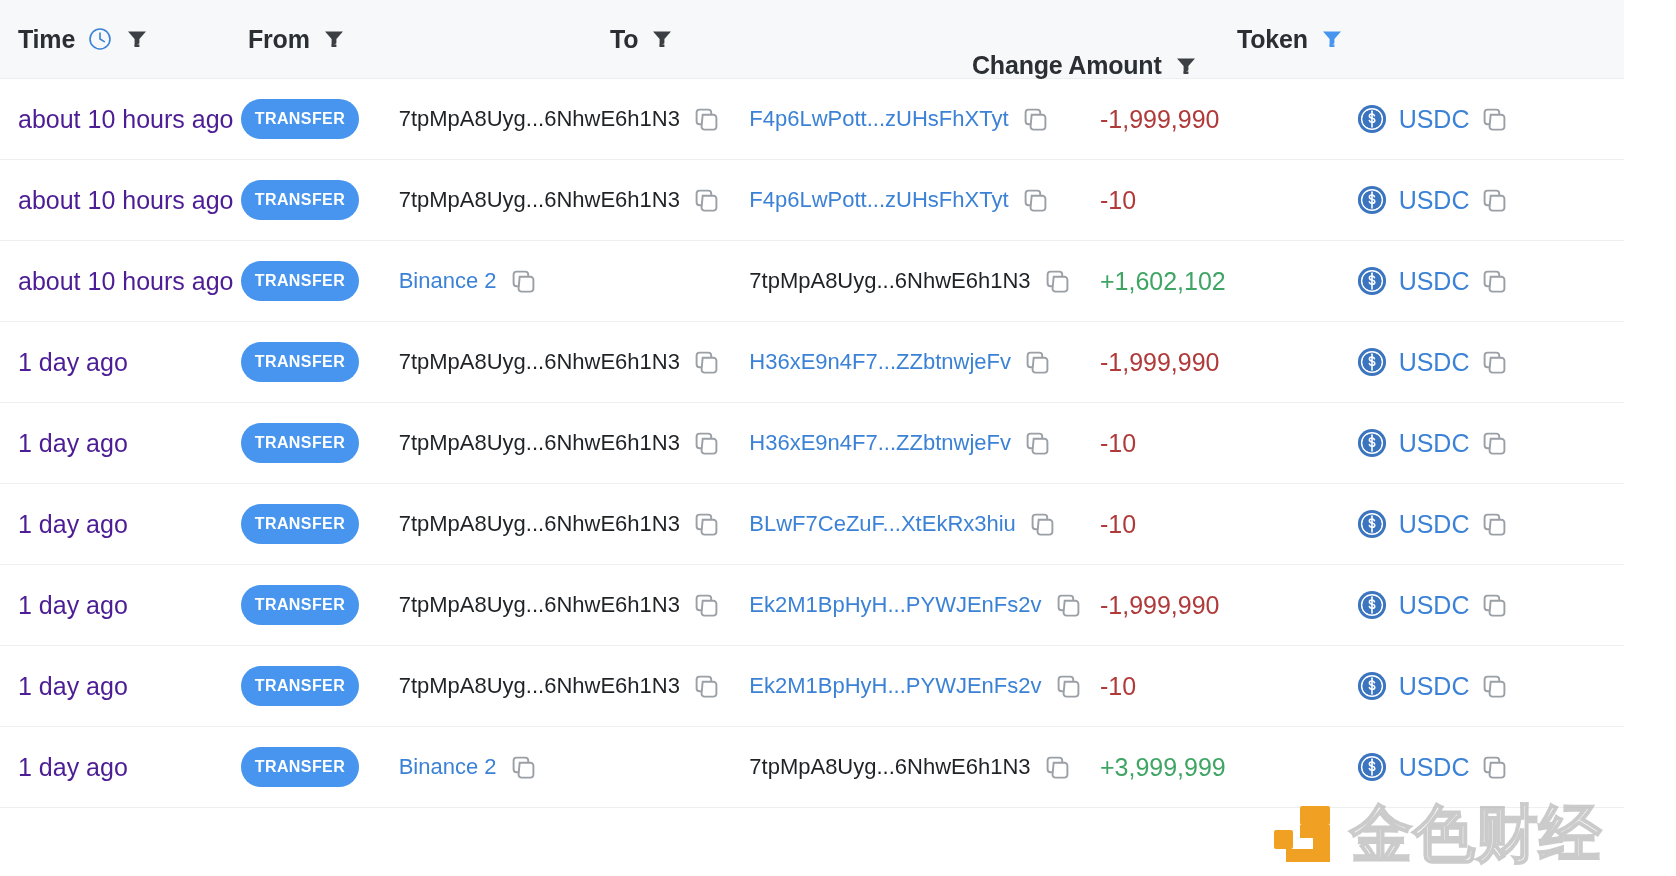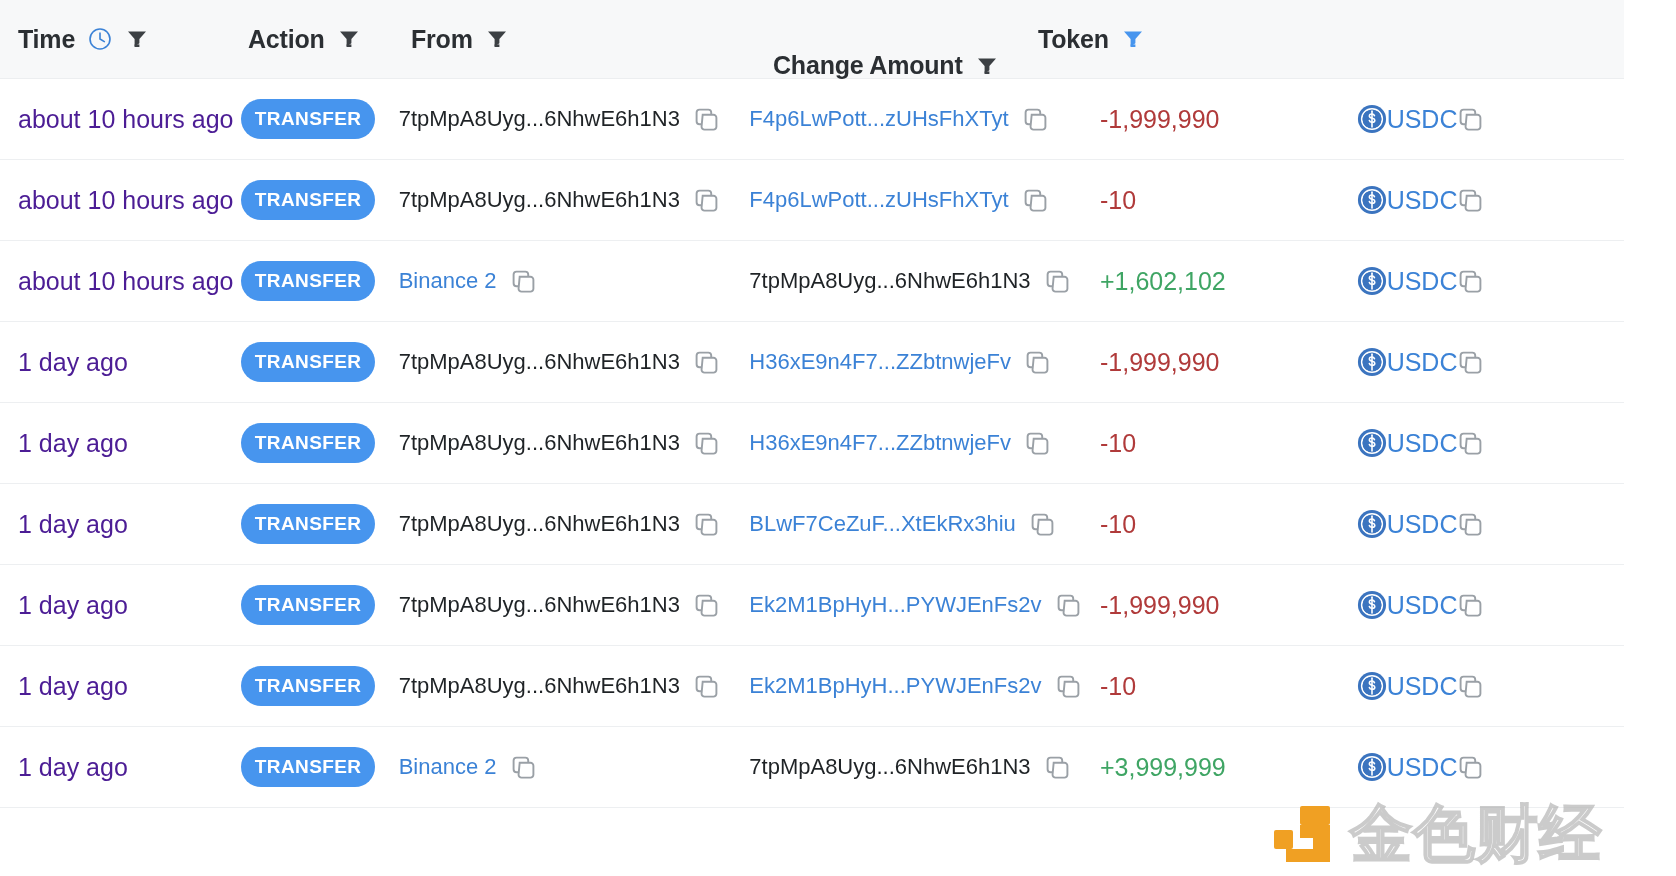--- a/index.html
+++ b/index.html
@@ -67,38 +67,38 @@
   
   .badge {
     display: inline-flex;
     align-items: center;
     justify-content: center;
     height: 40px;
     padding: 0 14px;
     border-radius: 20px;
     background: #4795ee;
     color: #ffffff;
-    font-size: 19px;
+    font-size: 16px;
     font-weight: 700;
     letter-spacing: 0.4px;
   }
 
   
   .addr-cell { display: flex; align-items: center; gap: 13px; }
   .addr { font-size: 22px; color: #1f2326; }
   .addr.link { color: #3b82d6; }
   .addr.alias { color: #3b82d6; }
 
   
   .amt { font-size: 25px; }
   .amt.neg { color: #b03a3a; }
   .amt.pos { color: #3fa564; }
 
   
-  .token-cell { display: flex; align-items: center; gap: 0; }
+  .token-cell { display: flex; align-items: center; gap: 12px; }
   .token-name { font-size: 25px; color: #3b82d6; }
 
   
   .icon { display: inline-flex; align-items: center; justify-content: center; flex: none; }
   .icon svg { display: block; }
 
   
   .watermark {
     position: absolute;
     right: 22px;
@@ -135,31 +135,31 @@
             <path d="M12 6.6V12l4 2.4" fill="none" stroke="#3b82d6" stroke-width="1.5" stroke-linecap="round"></path>
           </svg>
         </span>
         <span class="icon">
           <svg width="24" height="24" viewBox="0 0 24 24">
             <path d="M3 4.5h18l-6.6 7.6v4.1l-4.8 3.3v-7.4z" fill="#3c4044"></path>
             <rect x="9.6" y="17.4" width="4.8" height="2.6" fill="#3c4044"></rect>
           </svg>
         </span>
       </div>
-      <div class="th col-action">
-        <span class="th-label">Action</span>
+      <div class="th col-from">
+        <span class="th-label">From</span>
         <span class="icon">
           <svg width="24" height="24" viewBox="0 0 24 24">
             <path d="M3 4.5h18l-6.6 7.6v4.1l-4.8 3.3v-7.4z" fill="#3c4044"></path>
             <rect x="9.6" y="17.4" width="4.8" height="2.6" fill="#3c4044"></rect>
           </svg>
         </span>
       </div>
-      <div class="th col-from">
-        <span class="th-label">From</span>
+      <div class="th col-to">
+        <span class="th-label">To</span>
         <span class="icon">
           <svg width="24" height="24" viewBox="0 0 24 24">
             <path d="M3 4.5h18l-6.6 7.6v4.1l-4.8 3.3v-7.4z" fill="#3c4044"></path>
             <rect x="9.6" y="17.4" width="4.8" height="2.6" fill="#3c4044"></rect>
           </svg>
         </span>
       </div>
       <div class="th col-amount">
         <span class="th-label">Change Amount</span>
         <span class="icon">

